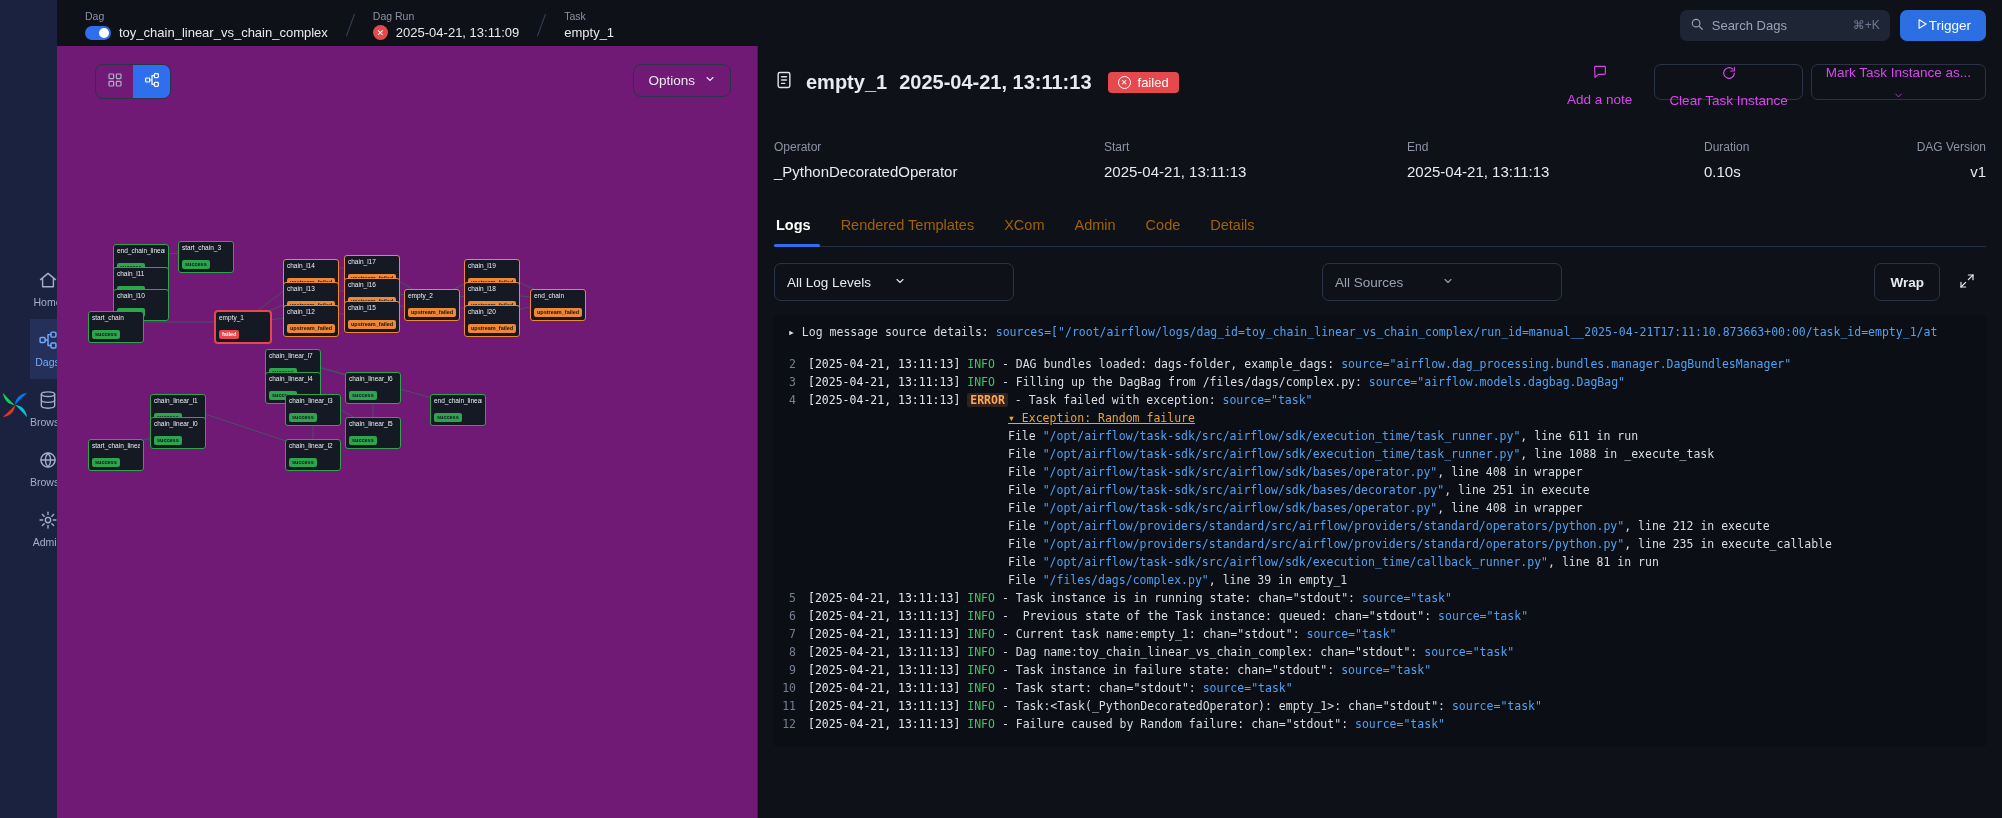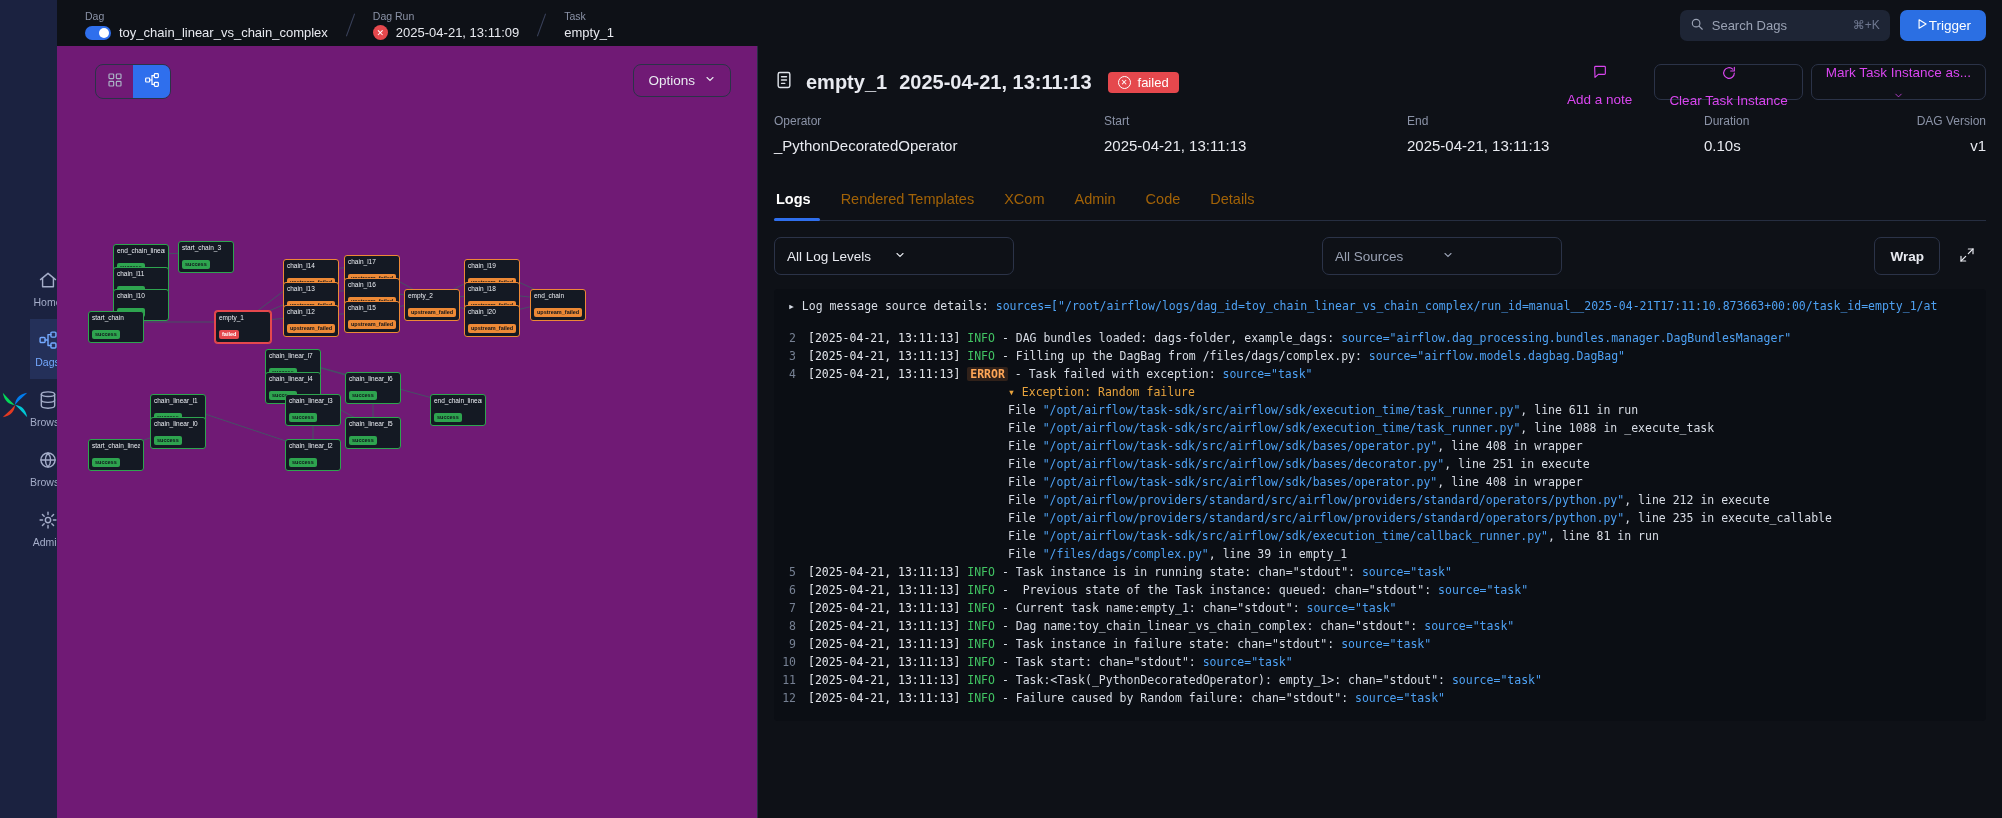--- a/index.html
+++ b/index.html
@@ -66,21 +66,21 @@
   .badge-failed { background:#e5484d; color:#fff; font-size:13px; border-radius:4px;
     padding:3px 10px; display:flex; align-items:center; gap:7px; margin-left:4px; }
   .badge-x { width:13px; height:13px; border:1.4px solid #fff; border-radius:50%;
     font-size:8px; display:flex; align-items:center; justify-content:center; }
   .ti-actions { margin-left:auto; display:flex; align-items:center; gap:8px; }
   .act { height:36px; display:flex; align-items:center; gap:9px; background:transparent;
     color:#d946ef; font-size:13.5px; padding:0 14px; border:none; border-radius:7px;
     cursor:pointer; font-family:inherit;flex-direction:column; }
   .act.outline { border:1px solid #2b3348; }
 
-  .meta-row { display:flex; margin-top:14px; }
+  .meta-row { display:flex; margin-top:40px; }
   .meta:nth-child(1){ width:330px; } .meta:nth-child(2){ width:303px; }
   .meta:nth-child(3){ width:297px; } .meta:nth-child(4){ width:190px; }
   .meta:nth-child(5){ margin-left:auto; text-align:right; }
   .mlabel { display:block; font-size:12px; color:#8b93a7; margin-bottom:9px; }
   .mvalue { font-size:15px; color:#e8eaf0; }
 
   .tabs { display:flex; margin-top:26px; border-bottom:1px solid #262e41; }
   .tab { padding:10px 15px 13px; font-size:14.5px; color:#a16207; cursor:pointer; position:relative; }
   .tab:first-child { padding-left:2px; }
   .tab.active { color:#fff; font-weight:bold; }
@@ -105,21 +105,21 @@
     line-height:18px; overflow:hidden; }
   .lrow { display:flex; }
   .lrow.collapsed { margin-bottom:14px; padding-left:6px; }
   .lnum { flex:0 0 26px; text-align:right; padding-right:12px; color:#768093; }
   .ltext { flex:1; white-space:pre; overflow:hidden; }
   .ltext.indent { padding-left:200px; }
   .c-ts { color:#e3e6ec; } .c-plain { color:#d8dde6; }
   .c-info { color:#41c363; }
   .c-error { color:#ffa657; font-weight:bold; background:rgba(240,136,62,.16); border-radius:2px; padding:0 3px; }
   .c-link { color:#4ea1f3; cursor:pointer; }
-  .c-exc { color:#e8a33d; }
+  .c-exc { color:#e8a33d;text-decoration:underline; }
 </style>
 </head>
 <body>
 
 <div class="app">
 
   <aside class="sidebar">
     <div class="logo">
       <svg width="30" height="30" viewBox="0 0 24 24">
         <path d="M12 12C12.4 7.2 14.8 3.6 21.8 2.2C17.3 6.4 13.6 9.8 12 12Z" fill="#017CEE"></path>

